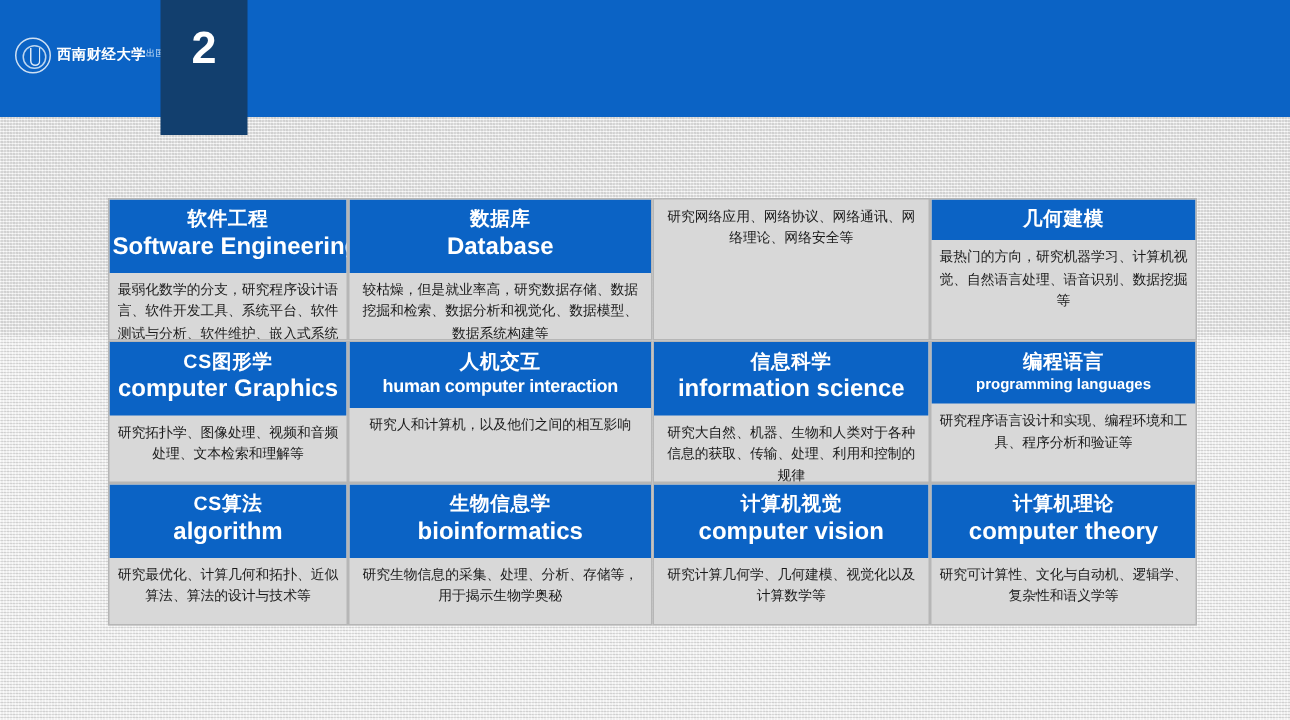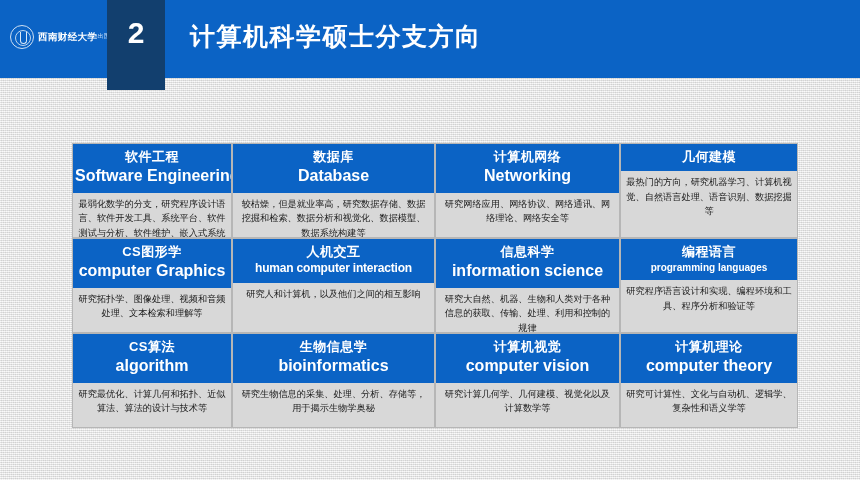--- a/index.html
+++ b/index.html
@@ -124,21 +124,20 @@
 
   
   #card-grid {
     position: absolute;
     left: 72px;
     top: 132px;
     width: 726px;
     display: grid;
     grid-template-columns: 160px 203px 185px 178px;
     grid-auto-rows: 95px;
-    margin-top: 11px;
   }
 
   .card {
     position: relative;
     background: #d8d8d8;
     border: 1px solid #b6b6b6;
     display: flex;
     flex-direction: column;
     overflow: hidden;
   }
@@ -191,42 +190,37 @@
     <div id="logo-text">
       <div id="logo-name">西南财经大学</div>
       <div id="logo-sub">出国留学预备学院</div>
     </div>
   </div>
 
   <div id="number-block">
     <div id="number-value">2</div>
   </div>
 
-  <div id="slide-title">计算机科学硕士分支方向</div>
 
   <div id="card-grid">
       <div class="card">
         <div class="card-header">
           <div class="card-title-cn">软件工程</div>
           <div class="card-title-en">Software Engineering</div>
         </div>
         <div class="card-body">最弱化数学的分支，研究程序设计语言、软件开发工具、系统平台、软件测试与分析、软件维护、嵌入式系统等</div>
       </div>
       <div class="card">
         <div class="card-header">
           <div class="card-title-cn">数据库</div>
           <div class="card-title-en">Database</div>
         </div>
         <div class="card-body">较枯燥，但是就业率高，研究数据存储、数据挖掘和检索、数据分析和视觉化、数据模型、数据系统构建等</div>
       </div>
       <div class="card">
-        <div class="card-header">
-          <div class="card-title-cn">计算机网络</div>
-          <div class="card-title-en">Networking</div>
-        </div>
         <div class="card-body">研究网络应用、网络协议、网络通讯、网络理论、网络安全等</div>
       </div>
       <div class="card">
         <div class="card-header">
           <div class="card-title-cn">几何建模</div>
         </div>
         <div class="card-body">最热门的方向，研究机器学习、计算机视觉、自然语言处理、语音识别、数据挖掘等</div>
       </div>
       <div class="card">
         <div class="card-header">

